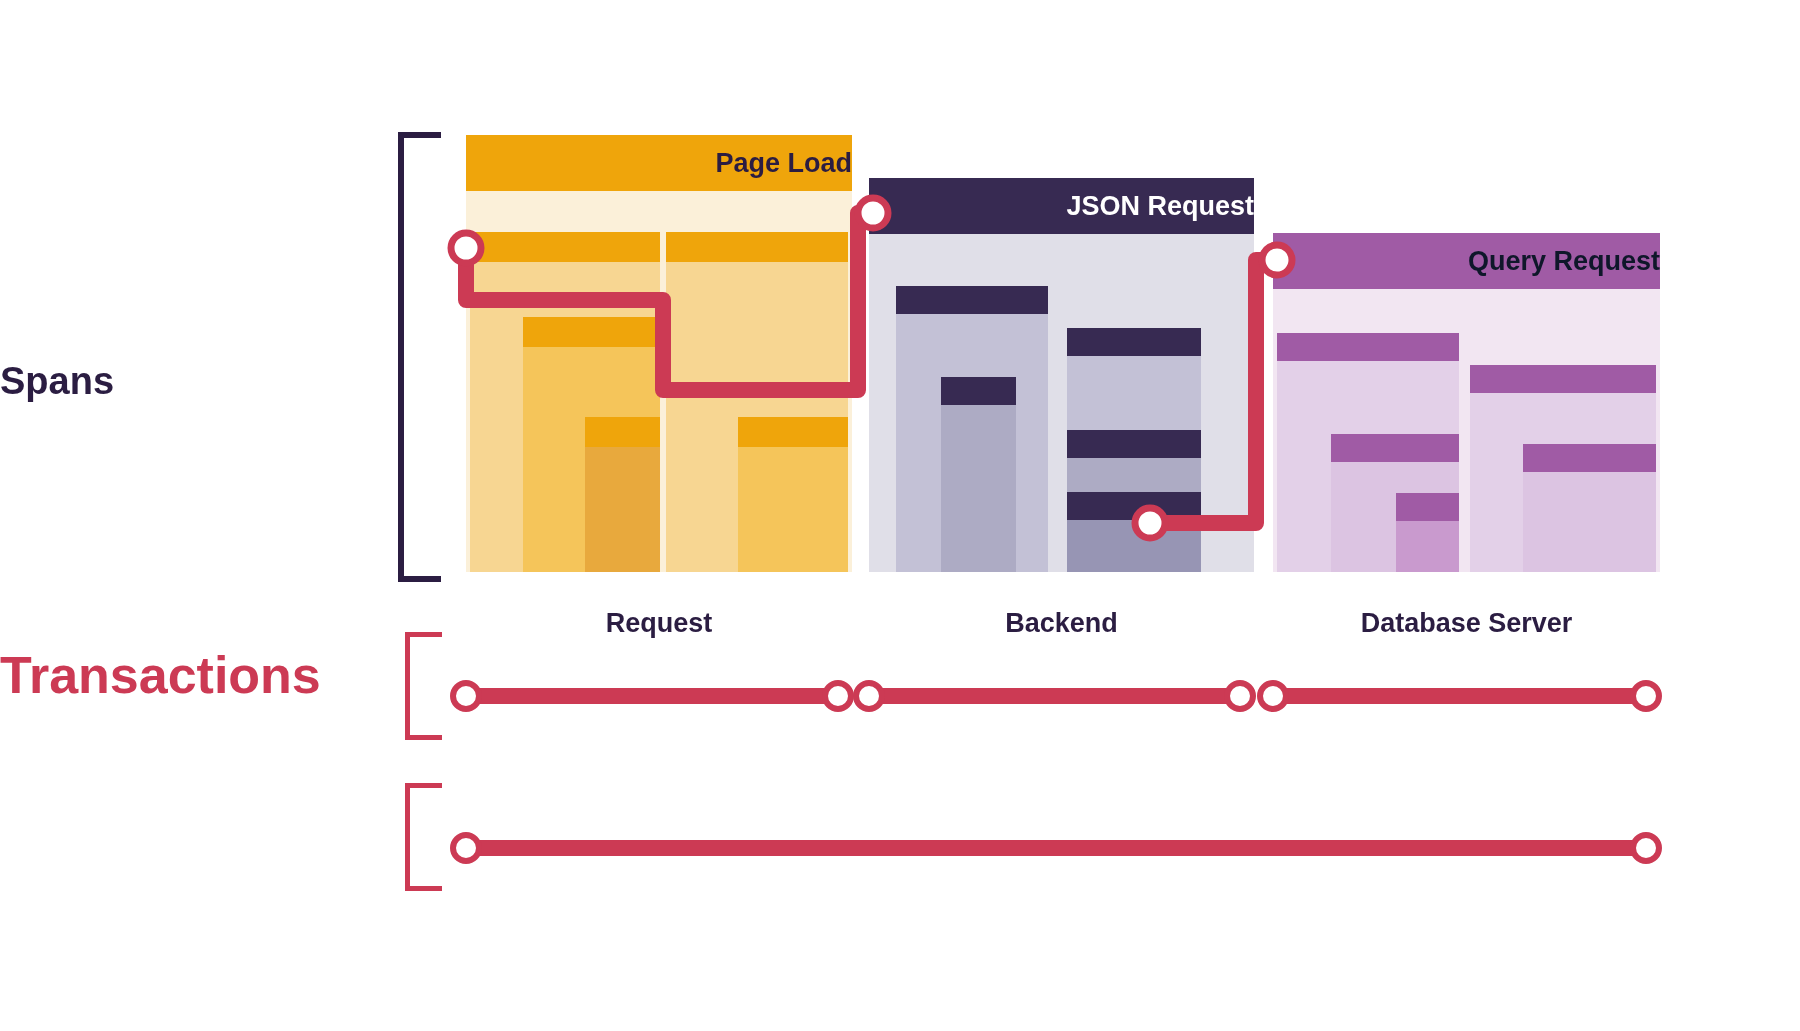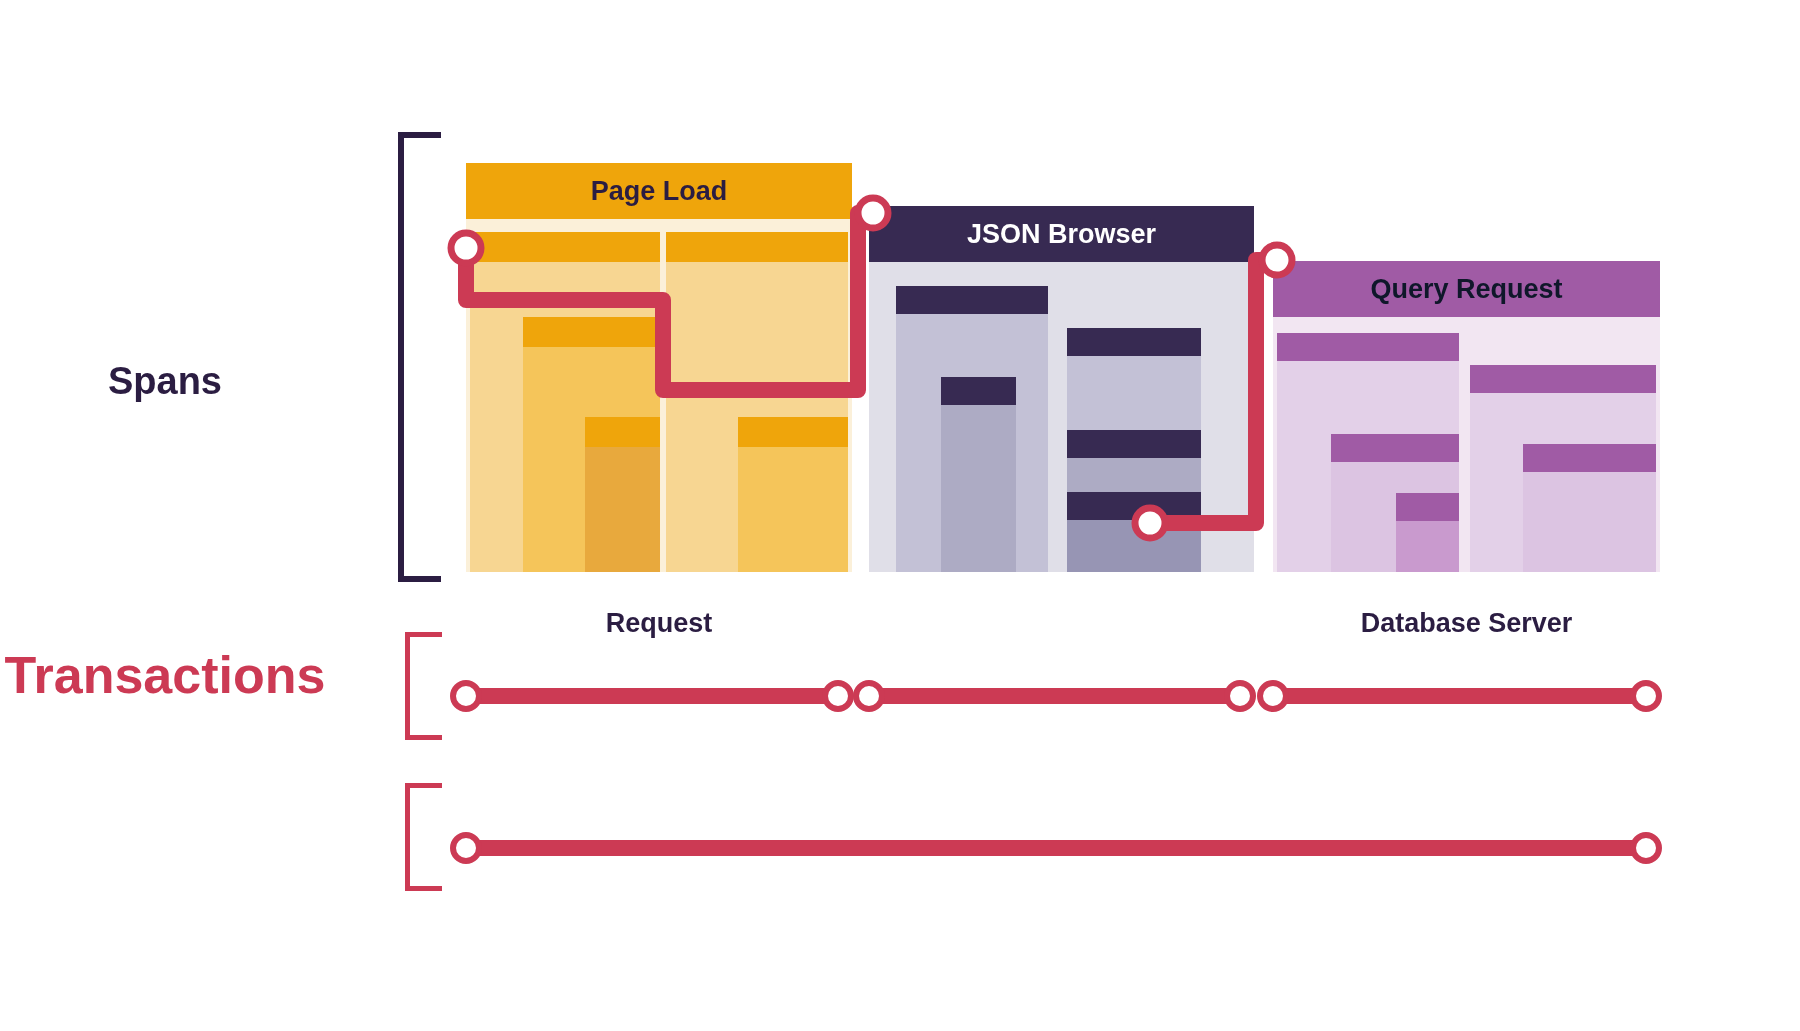--- a/index.html
+++ b/index.html
@@ -19,21 +19,21 @@
     left: 0; top: 0;
     width: 1800px;
     height: 1031px;
   }
 
   
   .row-label {
     position: absolute;
     font-weight: bold;
     white-space: nowrap;
-    text-align: center;
+    text-align: left;
   }
   #label-spans {
     color: #2B1D42;
     font-size: 38px;
     left: 0px;
     top: 360px;
     width: 330px;
   }
   #label-transactions {
     color: #CC3A54;
@@ -86,26 +86,25 @@
   
   .span-group {
     position: absolute;
     overflow: hidden;
   }
   .group-title {
     position: absolute;
     left: 0;
     top: 0;
     width: 100%;
-    text-align: center;
+    text-align: right;
     font-weight: bold;
     font-size: 27px;
     line-height: 1;
     box-sizing: border-box;
-    margin-top: 28px;
   }
   .group-body {
     position: absolute;
     left: 0;
     width: 100%;
   }
   .bar {
     position: absolute;
     box-sizing: border-box;
   }
@@ -234,21 +233,21 @@
           <div class="bar" style="left: 198px; top: 196px; width: 134px; height: 142px;">
             <div class="bar-body" style="top: 28px; height: 114px; background: rgb(173, 171, 196);"></div>
             <div class="bar-head" style="height: 28px; background: rgb(55, 42, 82);"></div>
           </div>
           <div class="bar" style="left: 198px; top: 258px; width: 134px; height: 80px;">
             <div class="bar-body" style="top: 28px; height: 52px; background: rgb(151, 149, 180);"></div>
             <div class="bar-head" style="height: 28px; background: rgb(55, 42, 82);"></div>
           </div>
         </div>
     </div>
-    <div class="group-title" style="background: rgb(55, 42, 82); color: rgb(255, 255, 255);">JSON Browser</div>
+    <div class="group-title" style="background: rgb(55, 42, 82); color: rgb(255, 255, 255);">JSON Request</div>
   </div>
 
   <div class="span-group" id="group-database">
     <div class="group-body" style="background: rgb(242, 230, 242);">
       <div class="bars-host">
           <div class="bar" style="left: 4px; top: 44px; width: 182px; height: 239px;">
             <div class="bar-body" style="top: 28px; height: 211px; background: rgb(227, 208, 232);"></div>
             <div class="bar-head" style="height: 28px; background: rgb(160, 91, 165);"></div>
           </div>
           <div class="bar" style="left: 58px; top: 145px; width: 128px; height: 138px;">
@@ -266,20 +265,21 @@
           <div class="bar" style="left: 250px; top: 155px; width: 133px; height: 128px;">
             <div class="bar-body" style="top: 28px; height: 100px; background: rgb(220, 196, 226);"></div>
             <div class="bar-head" style="height: 28px; background: rgb(160, 91, 165);"></div>
           </div>
         </div>
     </div>
     <div class="group-title" style="background: rgb(160, 91, 165); color: #0f172a;">Query Request</div>
   </div>
 
   <div class="section-caption" id="caption-browser">Request</div>
+  <div class="section-caption" id="caption-backend">Backend</div>
   <div class="section-caption" id="caption-database">Database Server</div>
 
   <svg id="connectors" viewBox="0 0 1800 1031">
     <g id="connector-paths" fill="none" stroke-linecap="round" stroke-linejoin="round">
         <path d="M 466 248 L 466 300 L 663 300 L 663 390 L 858 390 L 858 213 L 873 213" stroke="#CC3A54" stroke-width="16" fill="none" stroke-linecap="round" stroke-linejoin="round"></path>
         <path d="M 1150 523 L 1256 523 L 1256 260 L 1277 260" stroke="#CC3A54" stroke-width="16" fill="none" stroke-linecap="round" stroke-linejoin="round"></path>
       </g>
     <g id="connector-nodes">
         <circle cx="466" cy="248" r="15" fill="#FFFFFF" stroke="#CC3A54" stroke-width="7"></circle>
         <circle cx="873" cy="213" r="15" fill="#FFFFFF" stroke="#CC3A54" stroke-width="7"></circle>

